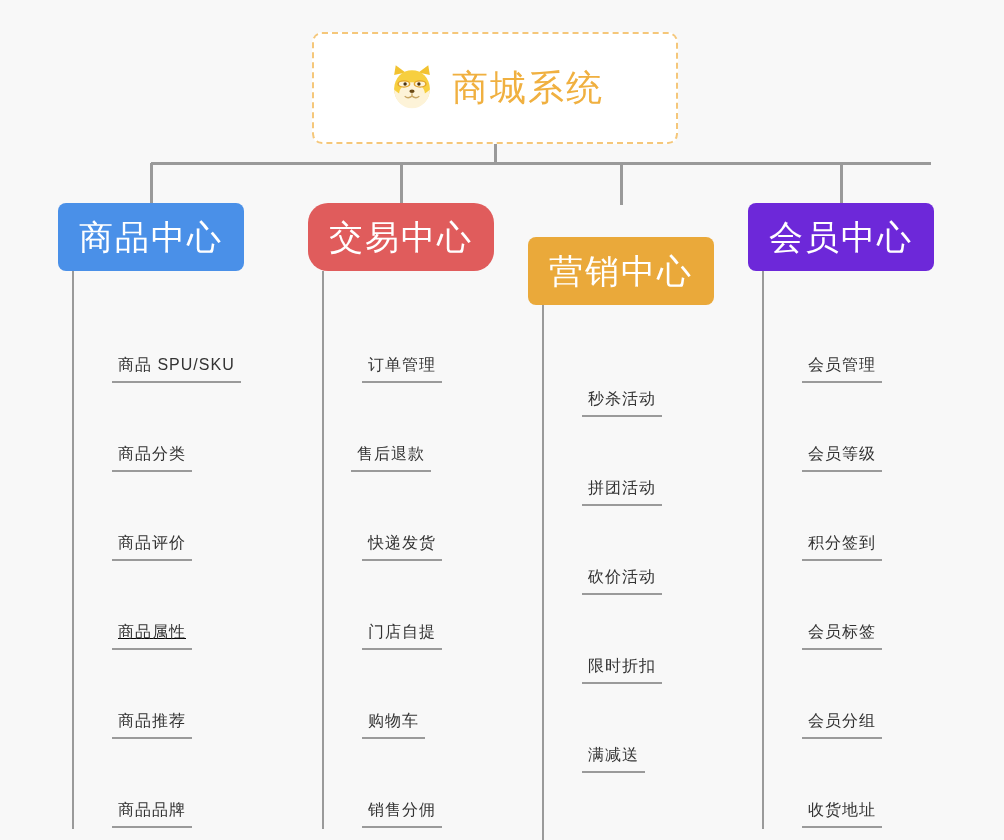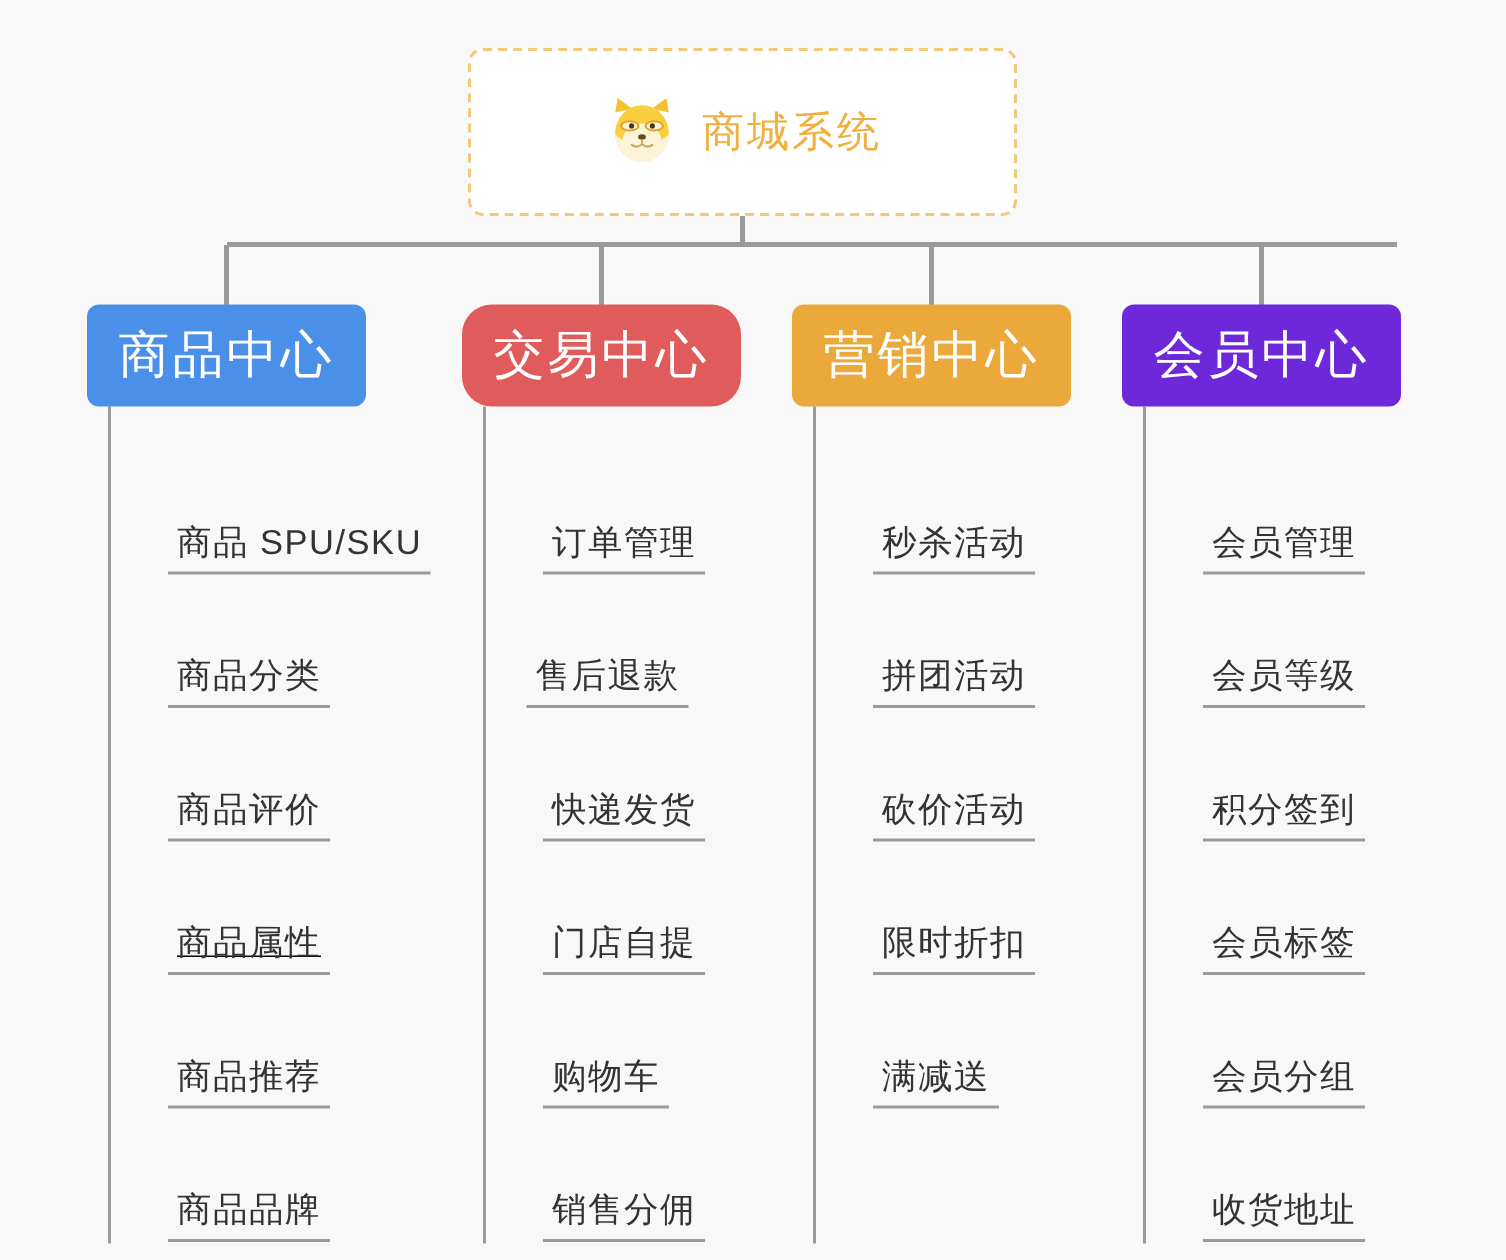--- a/index.html
+++ b/index.html
@@ -30,21 +30,21 @@
     box-sizing: border-box;
     background: #ffffff;
     border: 2px dashed #f5c77a;
     border-radius: 10px;
     display: flex;
     align-items: center;
     justify-content: center;
     gap: 14px;
   }
   .root-title {
-    font-size: 28px;
+    font-size: 36px;
     color: #f0b040;
     letter-spacing: 2px;
     line-height: 1;
     white-space: nowrap;
   }
   .shiba {
     width: 52px;
     height: 52px;
     flex: 0 0 52px;
     display: block;
@@ -109,21 +109,21 @@
   }
   .leaf-inner {
     position: relative;
     display: inline-block;
     margin-left: 40px;
     padding: 0 6px 7px 6px;
     border-bottom: 2px solid #9a9a9a;
     white-space: nowrap;
   }
   .leaf-label {
-    font-size: 23px;
+    font-size: 16px;
     color: #333333;
     line-height: 1.15;
     letter-spacing: 1px;
   }
 </style>
 </head>
 <body style="background: rgb(248, 248, 248);">
 
 <div id="canvas">
 
@@ -215,21 +215,21 @@
       <div class="leaf">
           <span class="leaf-inner" style="border-bottom-color: rgb(154, 154, 154);"><span class="leaf-label">购物车</span></span>
         </div>
       <div class="leaf">
           <span class="leaf-inner" style="border-bottom-color: rgb(154, 154, 154);"><span class="leaf-label">销售分佣</span></span>
         </div>
     </div>
   </div>
 
   <div class="column col-2">
-    <div class="cat-box" style="background: rgb(234, 169, 58);">
+    <div class="cat-box" style="background: rgb(234, 169, 58); margin-top: 34px;">
       <span>营销中心</span>
     </div>
     <div class="leaf-list">
       <div class="trunk" style="height: 558px; background: rgb(154, 154, 154);"></div>
       <div class="leaf">
           <span class="leaf-inner" style="border-bottom-color: rgb(154, 154, 154);"><span class="leaf-label">秒杀活动</span></span>
         </div>
       <div class="leaf">
           <span class="leaf-inner" style="border-bottom-color: rgb(154, 154, 154);"><span class="leaf-label">拼团活动</span></span>
         </div>

